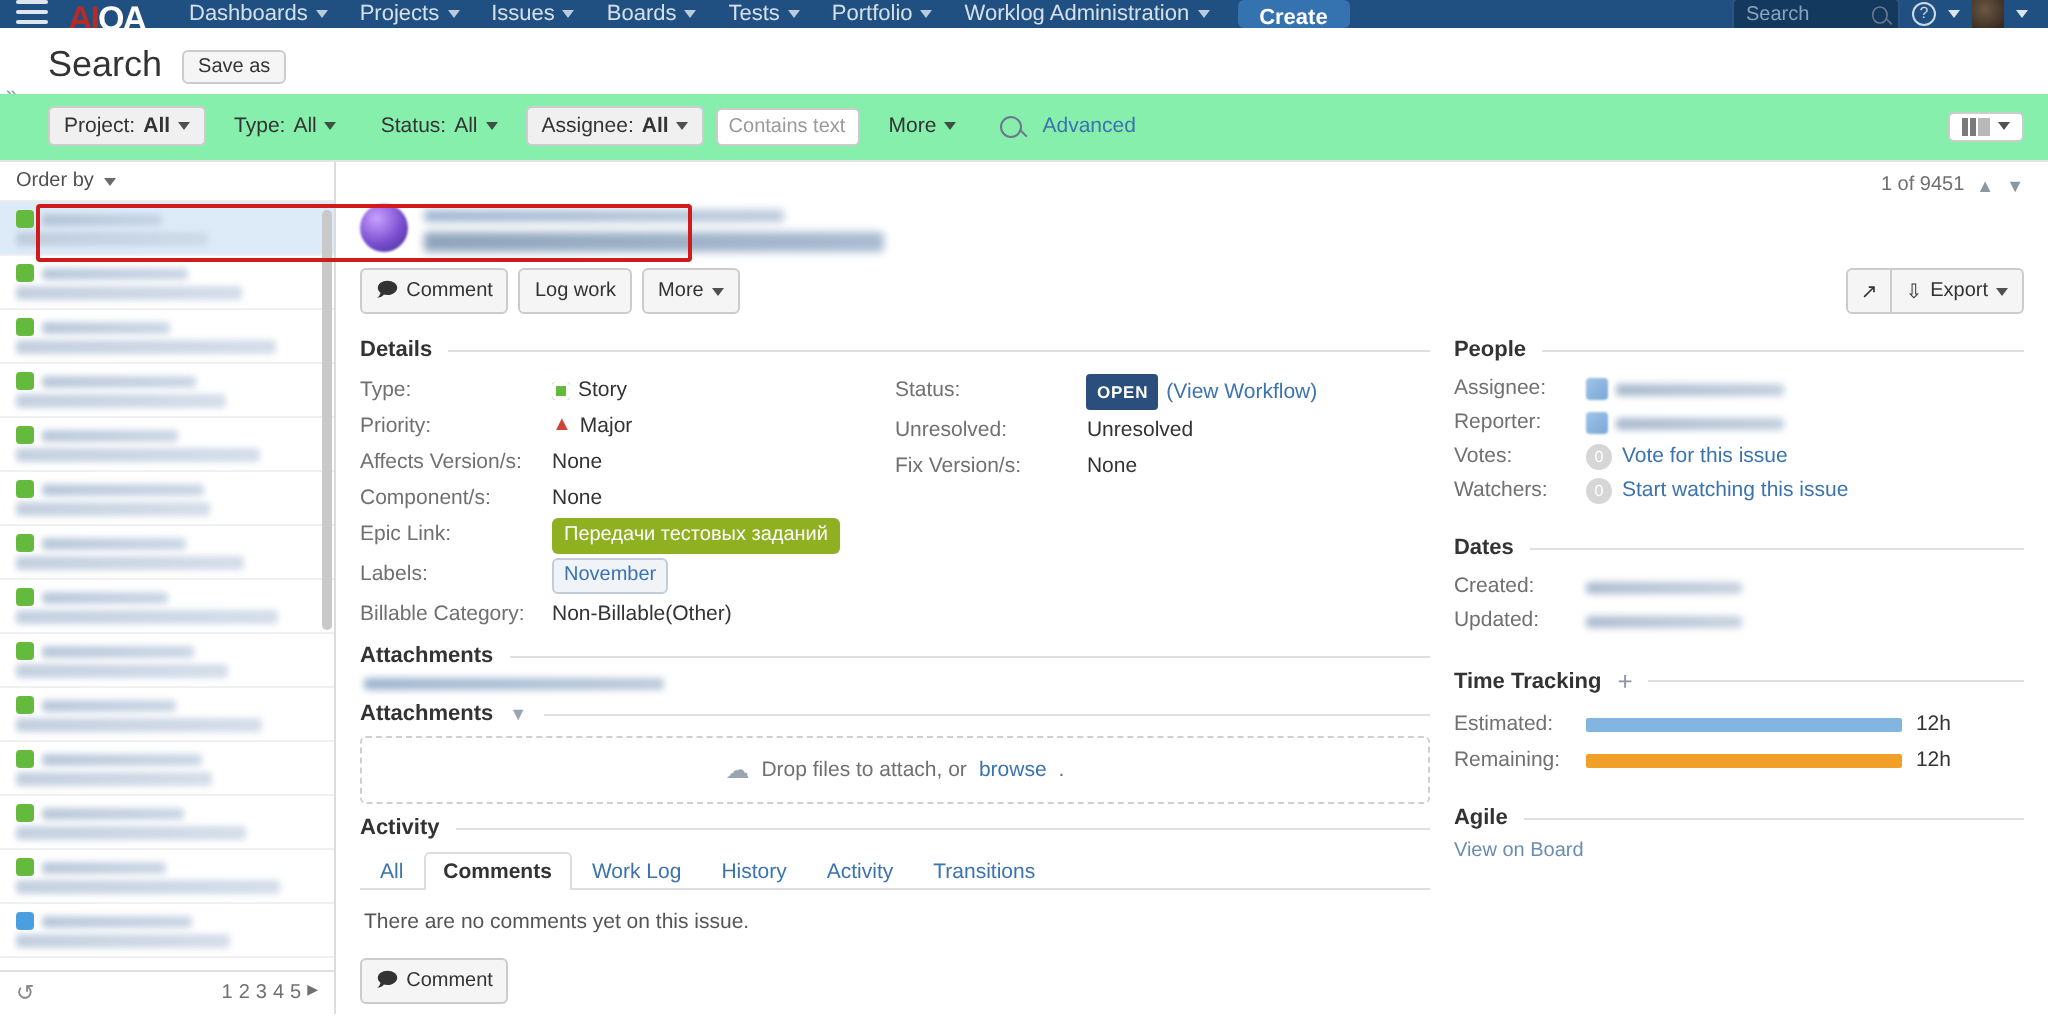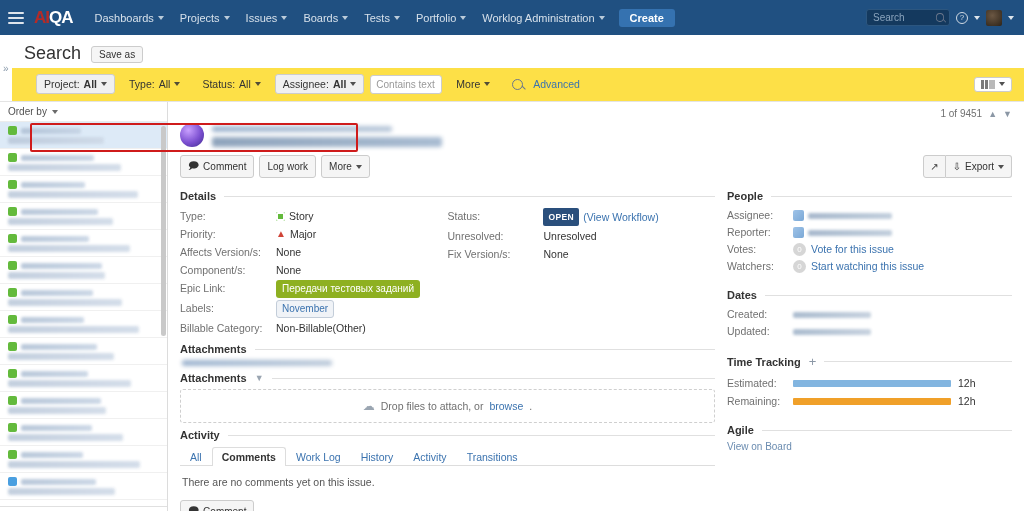--- a/index.html
+++ b/index.html
@@ -6,21 +6,21 @@
   html, body { margin:0; padding:0; }
   body {
     width:1024px; height:511px; overflow:hidden;
     font-family:"Liberation Sans", sans-serif;
     font-size:11px; color:#333; background:#fff;
     -webkit-font-smoothing:antialiased;
   }
 
   
   #topnav {
-    height:35px; background:#205081; display:flex; align-items:center;
+    height:14px; background:#205081; display:flex; 
     padding:0 6px; color:#fff; position:relative;
   }
   .hamburger { width:16px; height:12px; margin:0 10px 0 2px; display:flex;
     flex-direction:column; justify-content:space-between; cursor:pointer; }
   .hamburger i { display:block; height:2px; background:#dfe5ec; border-radius:1px; }
   .logo { font-size:17px; font-weight:bold; letter-spacing:-1px; margin-right:14px;
     font-family:"Liberation Sans", sans-serif; }
   .logo .ai { color:#b52b27; }
   .logo .qa { color:#ffffff; }
   .navitem {
@@ -57,21 +57,21 @@
     display:inline-flex; align-items:center; gap:4px;
     border:1px solid #ccc; background:#f5f5f5; color:#333;
     border-radius:3px; padding:2px 7px; font-size:10px; cursor:pointer;
     white-space:nowrap;
   }
   .head-actions { position:absolute; right:12px; top:33px; display:flex; gap:14px; }
   .head-act { color:#8b97a5; font-size:10.5px; display:flex; align-items:center; gap:4px; cursor:pointer; }
   .side-chevron { position:absolute; left:3px; top:28px; color:#8899aa; font-size:10px; cursor:pointer; }
 
   
-  #filterwrap { position:relative; padding:6px 12px 7px 24px; background:#fde047;margin-left:12px; }
+  #filterwrap { position:relative; padding:6px 12px 7px 24px; background:#86efac; }
   .redbox {
     position:absolute; left:18px; top:55px; width:328px; height:29px;
     border:2.5px solid #cf1b1b; border-radius:2px; pointer-events:none; z-index:5;
   }
   .filters { display:flex; align-items:center; gap:6px; }
   .fbtn {
     display:inline-flex; align-items:center; gap:4px; font-size:10.5px;
     padding:3px 7px; border-radius:3px; cursor:pointer; color:#333;
     border:1px solid transparent; background:transparent;
   }

